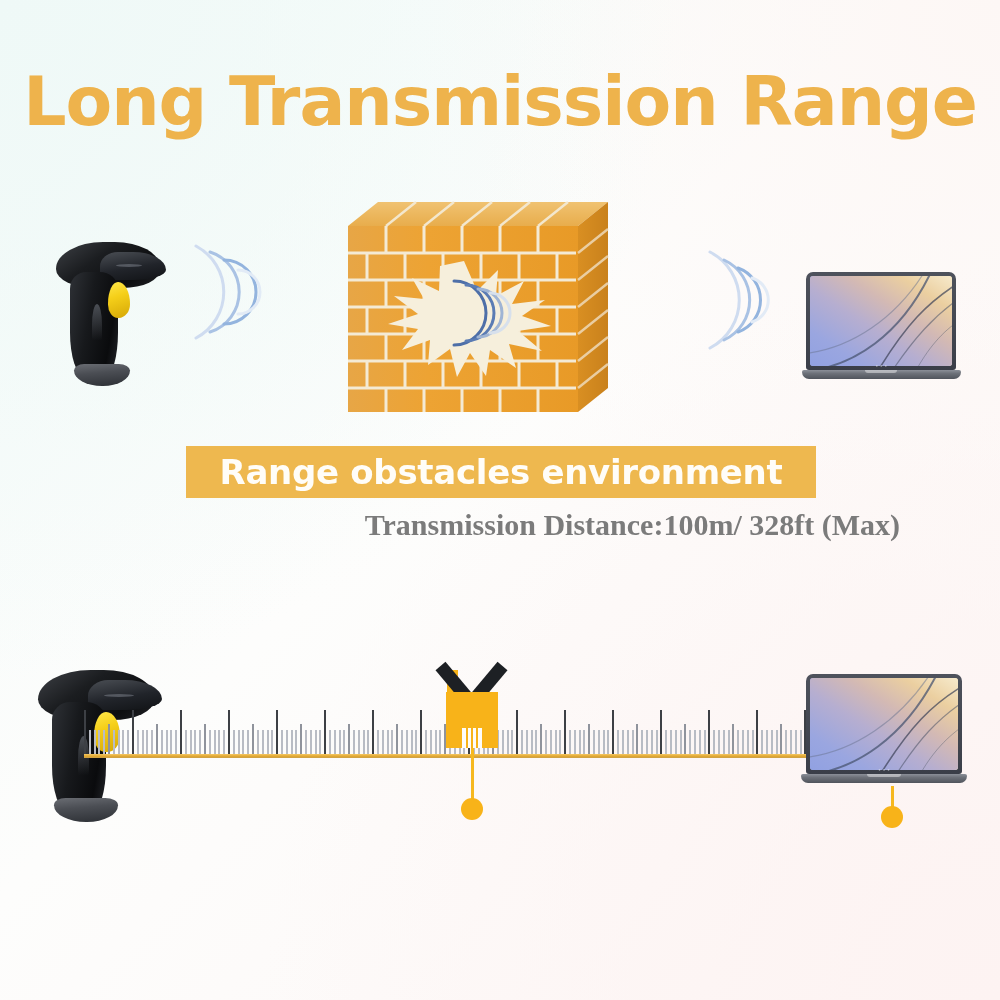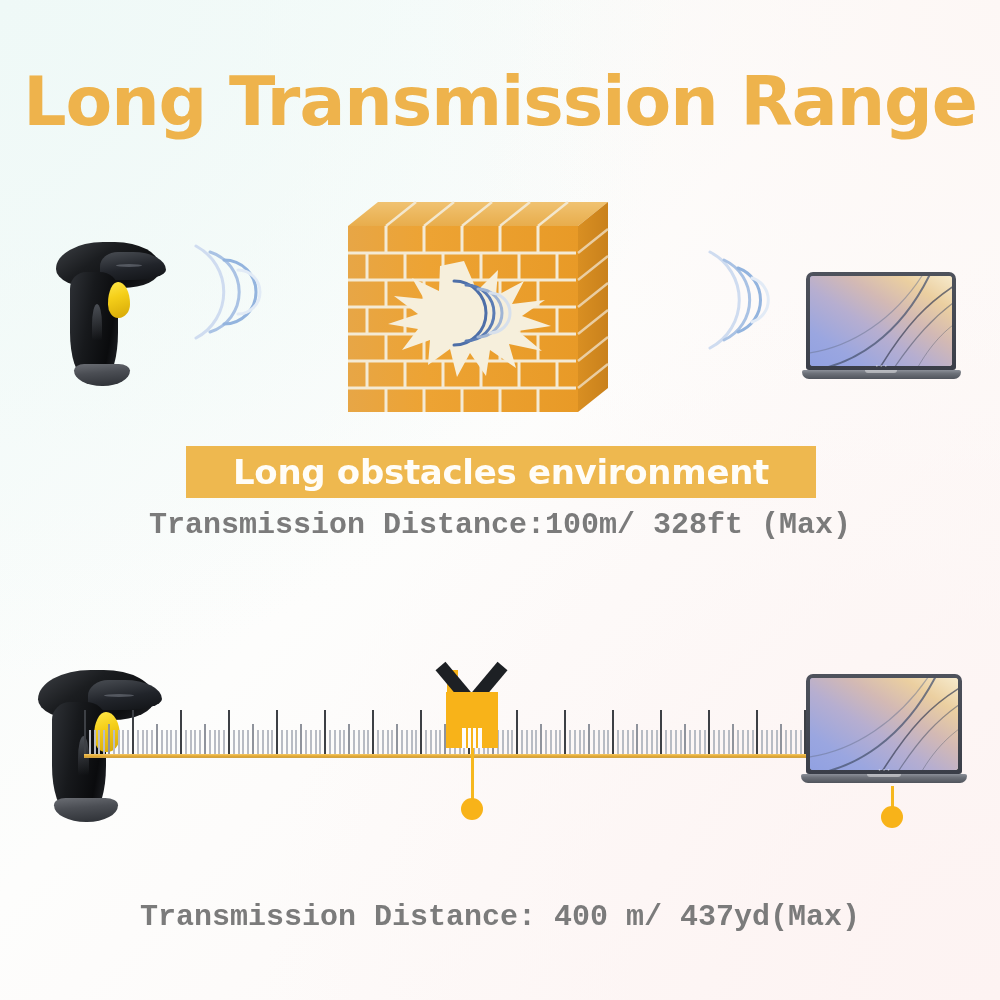--- a/index.html
+++ b/index.html
@@ -34,24 +34,24 @@
     background:#eeb84f;
     color:#fffdf8;
     font-weight:bold;
     font-family:"DejaVu Sans",sans-serif;
     display:flex;align-items:center;justify-content:center;
     letter-spacing:-0.3px;
     white-space:nowrap;
   }
   .subline{
     position:absolute;
-    text-align:center;
+    text-align:right;
     color:#7b7b7b;
     font-weight:bold;
-    font-family:Liberation Mono, monospace;
+    font-family:Liberation Serif, serif;
     white-space:nowrap;
   }
 
   #banner1{left:186px;top:446px;width:630px;height:52px;font-size:34px;}
   #sub1{left:100px;top:508px;width:800px;font-size:30px;}
   #banner2{left:182px;top:838px;width:634px;height:52px;font-size:34px;}
   #sub2{left:100px;top:900px;width:800px;font-size:30px;}
 
   
   .scanner{position:absolute;}
@@ -349,21 +349,21 @@
           </g>
         </svg>
       </div>
     </div>
     <div class="lt-base" style="top:98px;height:9px;">
       <div class="lt-notch" style="left:40%;top:0;width:20%;height:3px;"></div>
     </div>
     <div class="lt-logo" style="left:46%;top:90px;">•••</div>
   </div>
 
-  <div class="banner" id="banner1">Long obstacles environment</div>
+  <div class="banner" id="banner1">Range obstacles environment</div>
   <div class="subline" id="sub1">Transmission Distance:100m/ 328ft (Max)</div>
 
   <div class="scanner" style="left:26px;top:666px;width:140px;height:160px;">
     <div class="sc-body">
       <div class="sc-head" style="left:12px;top:4px;width:116px;height:50px;"></div>
       <div class="sc-head-top" style="left:18px;top:2px;width:106px;height:28px;"></div>
       <div class="sc-snout" style="left:62px;top:14px;width:74px;height:30px;"></div>
       <div class="sc-seam" style="left:78px;top:28px;width:30px;height:3px;"></div>
       <div class="sc-grip" style="left:26px;top:36px;width:54px;height:110px;"></div>
       <div class="sc-grip-hl" style="left:52px;top:70px;width:11px;height:56px;"></div>
@@ -576,15 +576,14 @@
       <div class="lt-notch" style="left:40%;top:0;width:20%;height:3px;"></div>
     </div>
     <div class="lt-logo" style="left:46%;top:92px;">•••</div>
   </div>
 
   <div class="pin" style="left:875px;top:786px;width:34px;height:42px;">
     <div class="pin-line" style="height:24px;"></div>
     <div class="pin-dot"></div>
   </div>
 
-  <div class="subline" id="sub2">Transmission Distance: 400 m/ 437yd(Max)</div>
 
 </div>
 
 </body></html>

